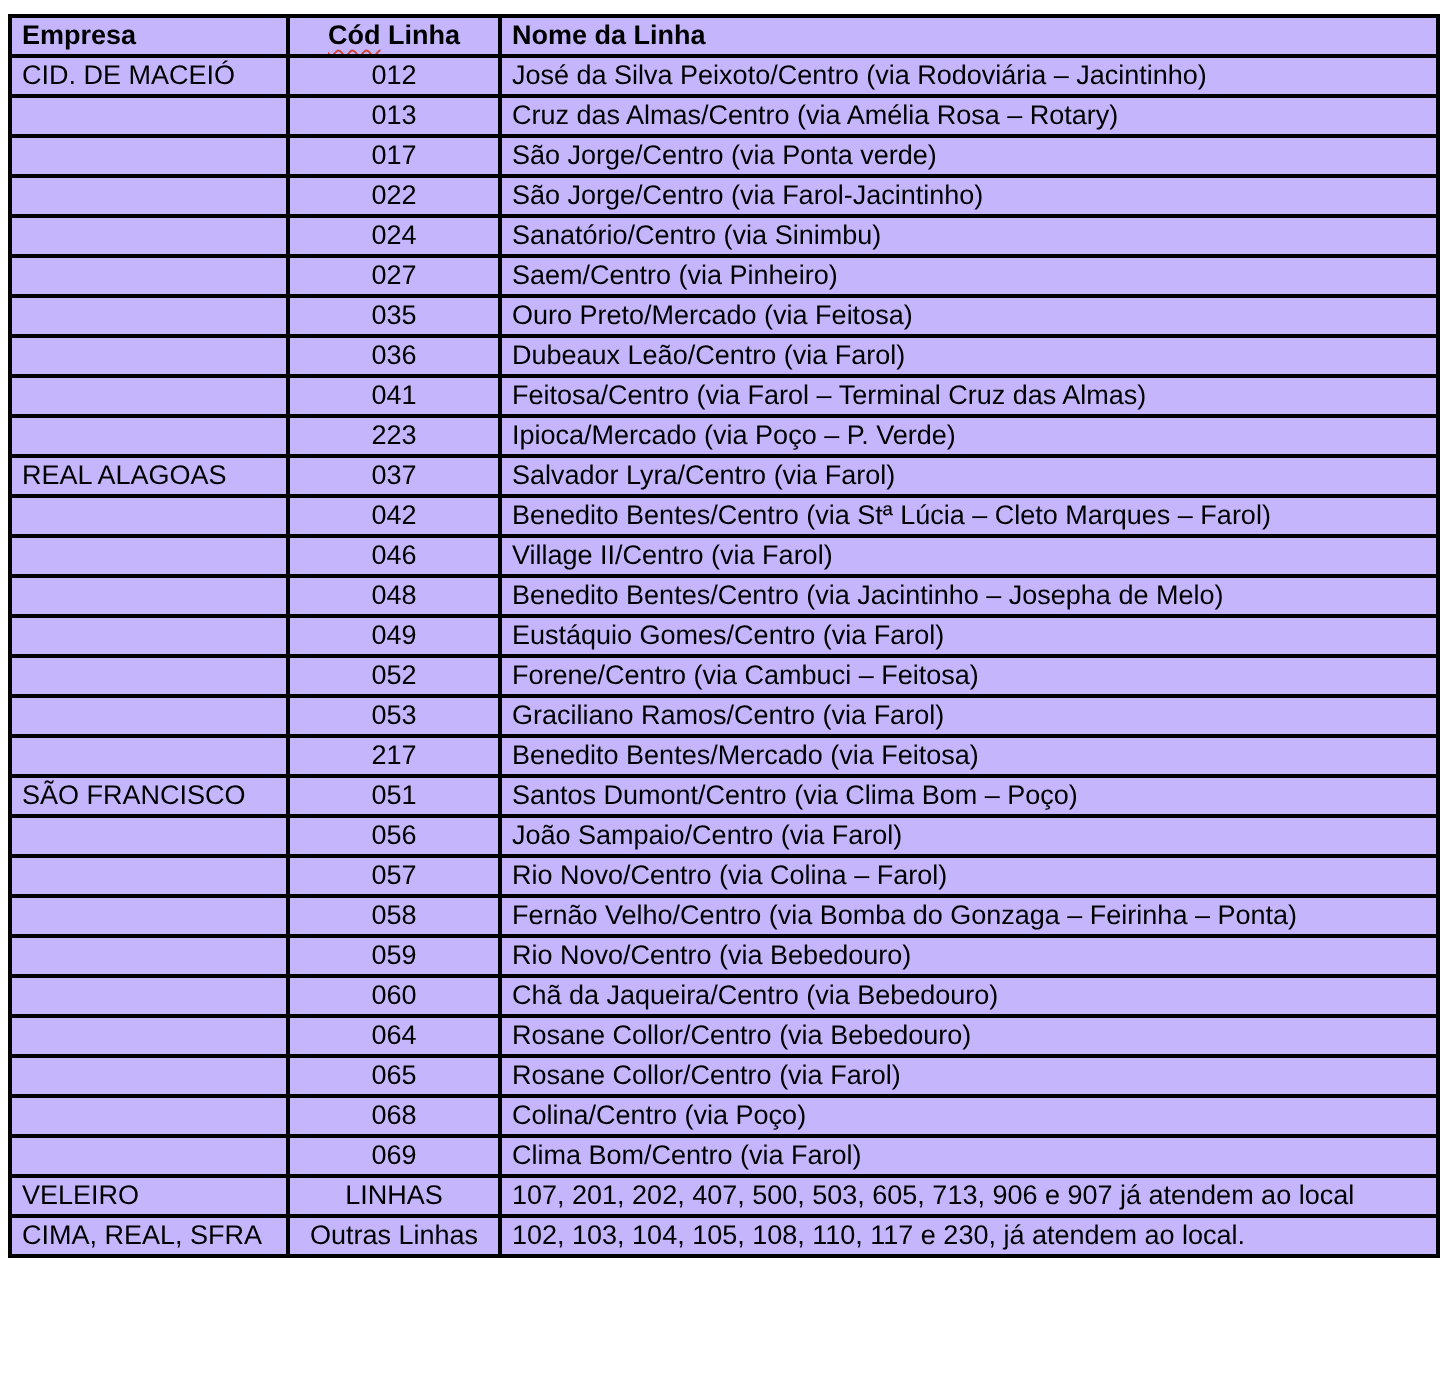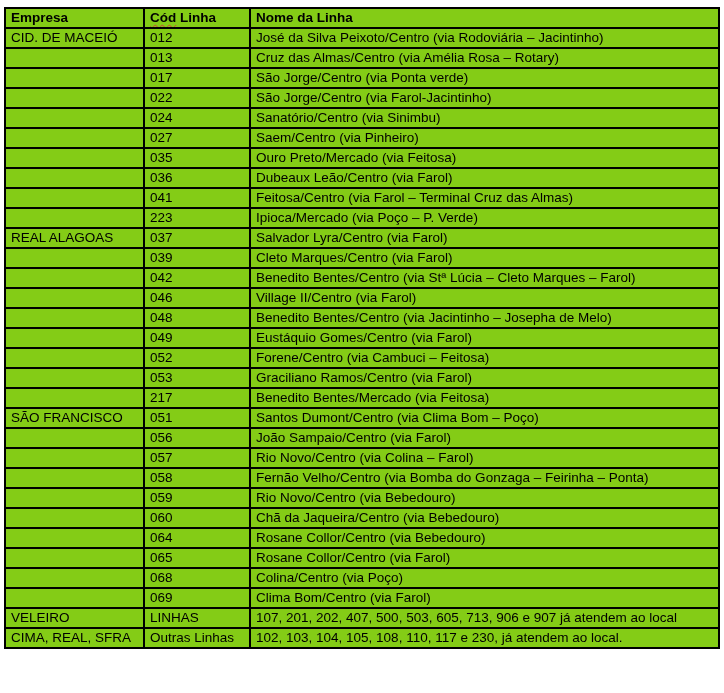--- a/index.html
+++ b/index.html
@@ -10,21 +10,21 @@
     height: 693px;
     overflow: hidden;
   }
   .table-wrap {
     padding: 7px 5px 0 4px;
   }
   table.bus-table {
     border-collapse: collapse;
     table-layout: fixed;
     width: 714px;
-    background: #84cc16;
+    background: #c4b5fd;
   }
   col.c-empresa { width: 139px; }
   col.c-cod     { width: 106px; }
   col.c-nome    { width: 469px; }
 
   .bus-table th, .bus-table td {
     border: 2px solid #000000;
     font-family: "Liberation Sans", sans-serif;
     font-size: 13.5px;
     color: #000000;
@@ -33,21 +33,21 @@
     line-height: 18px;
     white-space: nowrap;
     overflow: hidden;
     text-align: left;
     vertical-align: middle;
   }
   .bus-table th {
     font-weight: bold;
   }
   .bus-table th.cod, .bus-table td.cod {
-    text-align: left;
+    text-align: center;
   }
   .bus-table td.empresa {
     font-weight: normal;
   }
   .squiggle {
     text-decoration-line: underline;
     text-decoration-style: wavy;
     text-decoration-color: #d04437;
     text-decoration-thickness: 1px;
     text-underline-offset: 2px;
@@ -121,25 +121,20 @@
     <td class="cod">223</td>
     <td class="nome">Ipioca/Mercado (via Poço – P. Verde)</td>
   </tr>
         <tr>
     <td class="empresa">REAL ALAGOAS</td>
     <td class="cod">037</td>
     <td class="nome">Salvador Lyra/Centro (via Farol)</td>
   </tr>
         <tr>
     <td class="empresa"></td>
-    <td class="cod">039</td>
-    <td class="nome">Cleto Marques/Centro (via Farol)</td>
-  </tr>
-        <tr>
-    <td class="empresa"></td>
     <td class="cod">042</td>
     <td class="nome">Benedito Bentes/Centro (via Stª Lúcia – Cleto Marques – Farol)</td>
   </tr>
         <tr>
     <td class="empresa"></td>
     <td class="cod">046</td>
     <td class="nome">Village II/Centro (via Farol)</td>
   </tr>
         <tr>
     <td class="empresa"></td>

